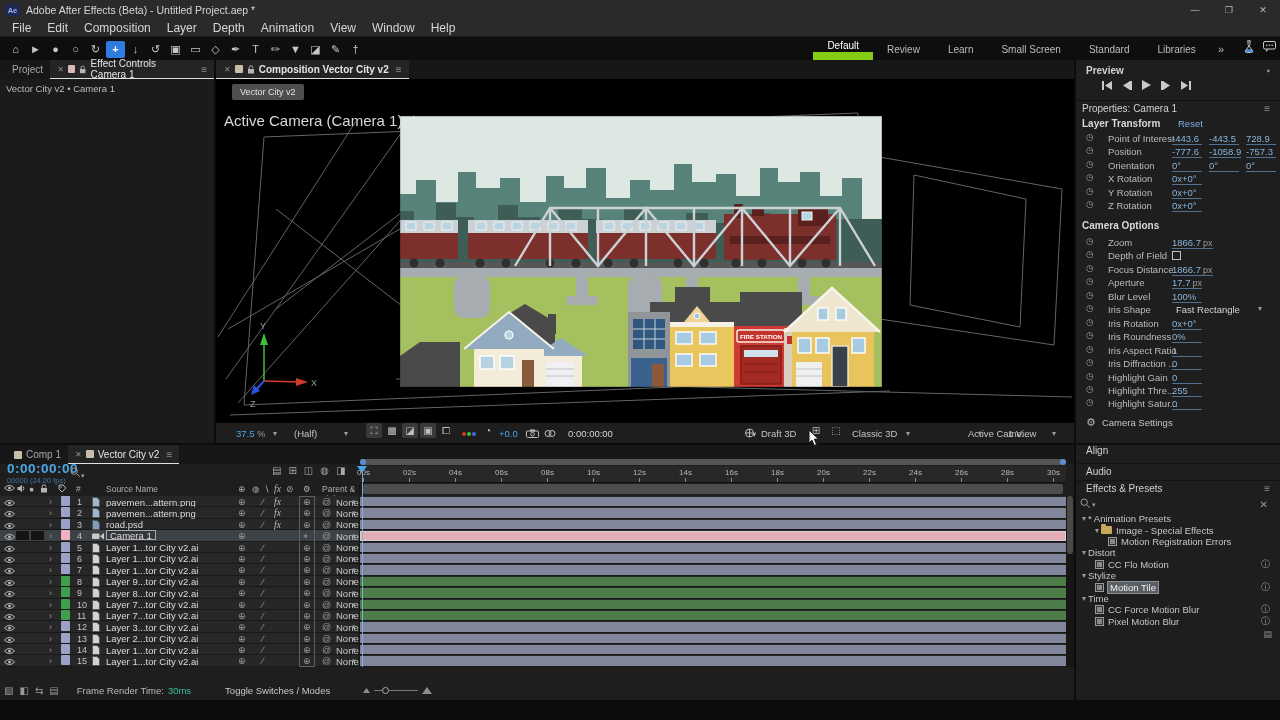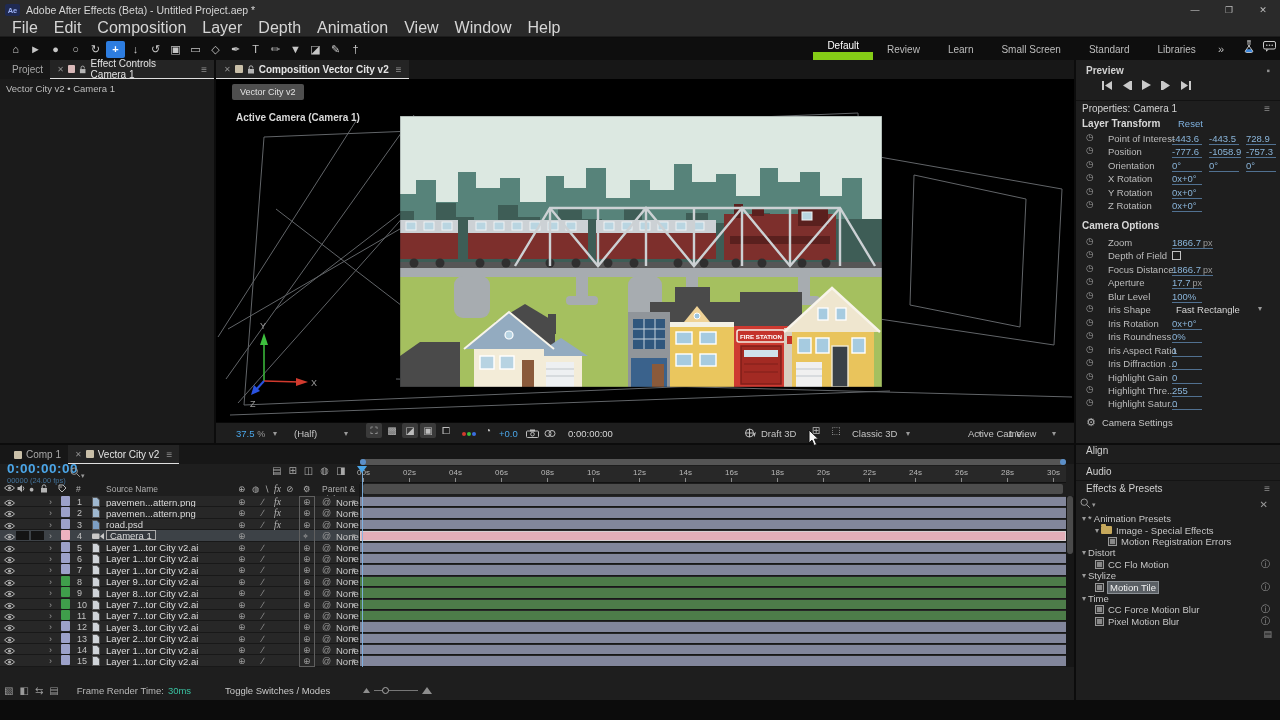--- a/index.html
+++ b/index.html
@@ -13,21 +13,21 @@
               display:flex; align-items:center; }
   .ae-logo { width:15px; height:12px; margin:0 6px 0 5px; background:#1f2a52; color:#9db2f5;
              font-size:7.5px; font-weight:bold; display:flex; align-items:center; justify-content:center;
              border-radius:2px; }
   .title-text { font-size:10.5px; color:#d6d6d6; }
   .win-controls { margin-left:auto; display:flex; }
   .win-btn { width:34px; height:20px; display:flex; align-items:center; justify-content:center;
              color:#bdbdbd; font-size:9px; }
   .menubar { position:absolute; left:0; top:20px; width:1280px; height:17px; background:#2a2a2a;
              display:flex; align-items:center; padding-left:4px; border-bottom:1px solid #1c1c1c; }
-  .mi { padding:0 8px; font-size:16px; color:#d6d6d6; }
+  .mi { padding:0 8px; font-size:12px; color:#d6d6d6; }
   .toolbar { position:absolute; left:0; top:38px; width:1280px; height:22px; background:#0e0e0e;
              display:flex; align-items:center; padding-left:6px; }
   .tool { width:19px; height:17px; display:flex; align-items:center; justify-content:center;
           color:#c6c6c6; font-size:11px; border-radius:2px; margin-right:1px; }
   .tool.active { background:#2d7de0; color:#fff; font-weight:bold; }
   .workspaces { position:absolute; right:48px; top:38px; height:22px; display:flex; align-items:center; }
   .ws { padding:0 14px; font-size:10px; color:#bdbdbd; height:22px; display:flex; align-items:center; }
   .ws.active { color:#ffffff; border-bottom:8px solid #84cc16; }
   .ws-overflow { color:#bdbdbd; font-size:11px; padding:0 8px; }
   .top-right-icons { position:absolute; right:4px; top:40px; display:flex; gap:8px; align-items:center; }
@@ -45,21 +45,21 @@
   
   #left-panel { left:0; top:60px; width:214px; height:383px; }
   #left-panel .body { position:absolute; top:19px; left:0; right:0; bottom:0; background:#1b1b1b; }
   .breadcrumb { padding:4px 0 0 6px; font-size:9.5px; color:#bdbdbd; }
 
   
   #viewer-panel { left:216px; top:60px; width:858px; height:383px; }
   #viewer-content { position:absolute; left:0; top:19px; width:858px; height:343px; background:#000; overflow:hidden; }
   .comp-chip { position:absolute; left:16px; top:5px; height:16px; padding:0 8px; background:#4e4e4e;
                border-radius:2px; color:#e2e2e2; font-size:9px; display:flex; align-items:center; }
-  .camera-label { position:absolute; left:20px; top:33px; font-size:10px; font-weight:bold; color:#d8d8d8; }
+  .camera-label { position:absolute; left:8px; top:33px; font-size:15px; font-weight:normal; color:#d8d8d8; }
   #wireframes { position:absolute; left:0; top:0; pointer-events:none; }
   #scene { position:absolute; left:184px; top:37px; width:482px; height:271px; }
   .viewer-statusbar { position:absolute; left:0; bottom:0; width:858px; height:21px; background:#1e1e1e;
                       border-top:1px solid #080808; font-size:9.5px; color:#c4c4c4; }
   .vsb { position:absolute; top:0; height:21px; display:flex; align-items:center; }
   .blue { color:#4ba6e8; }
   .chev { color:#9a9a9a; font-size:8px; }
   .vtoggle { width:16px; height:15px; display:flex; align-items:center; justify-content:center;
              font-size:10px; color:#bdbdbd; border-radius:2px; }
   .vtoggle.pressed { background:#3a3a3a; }

